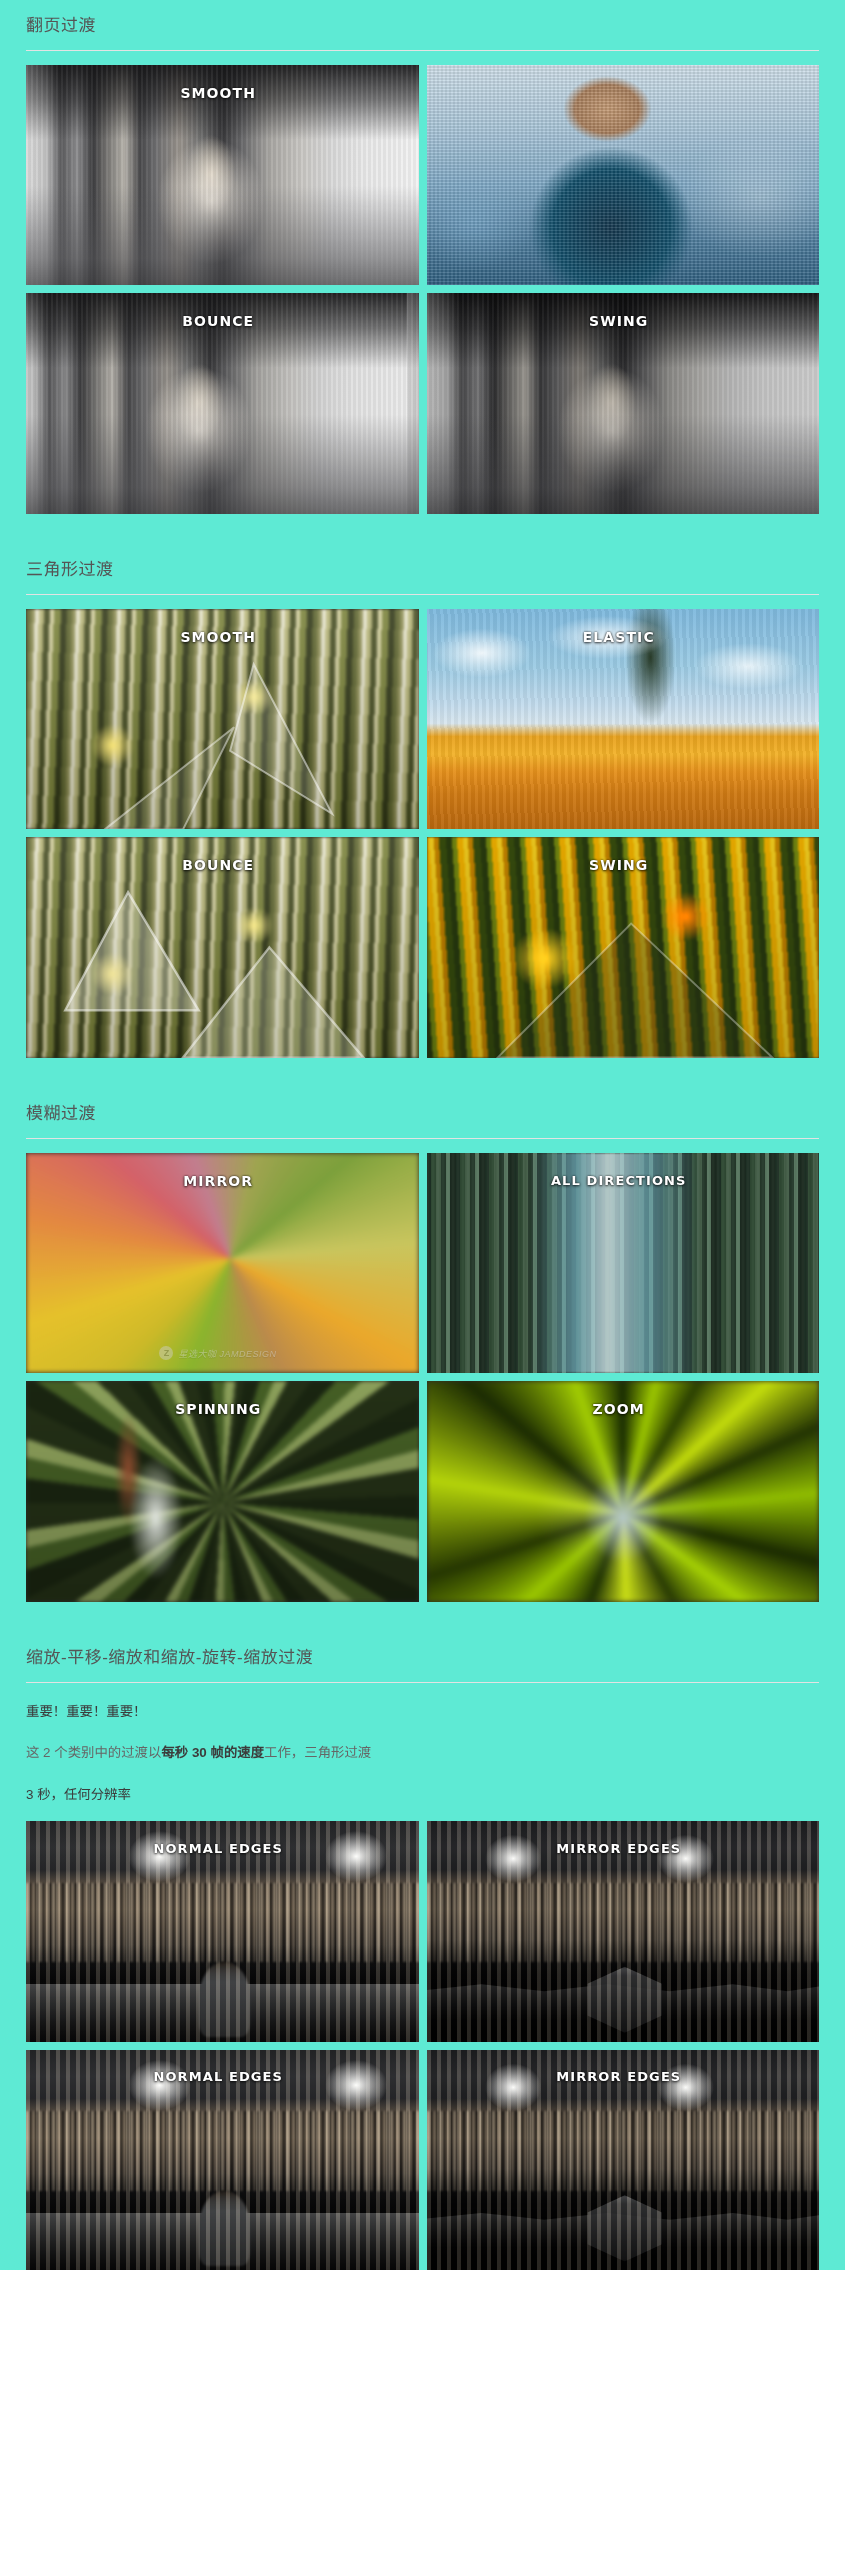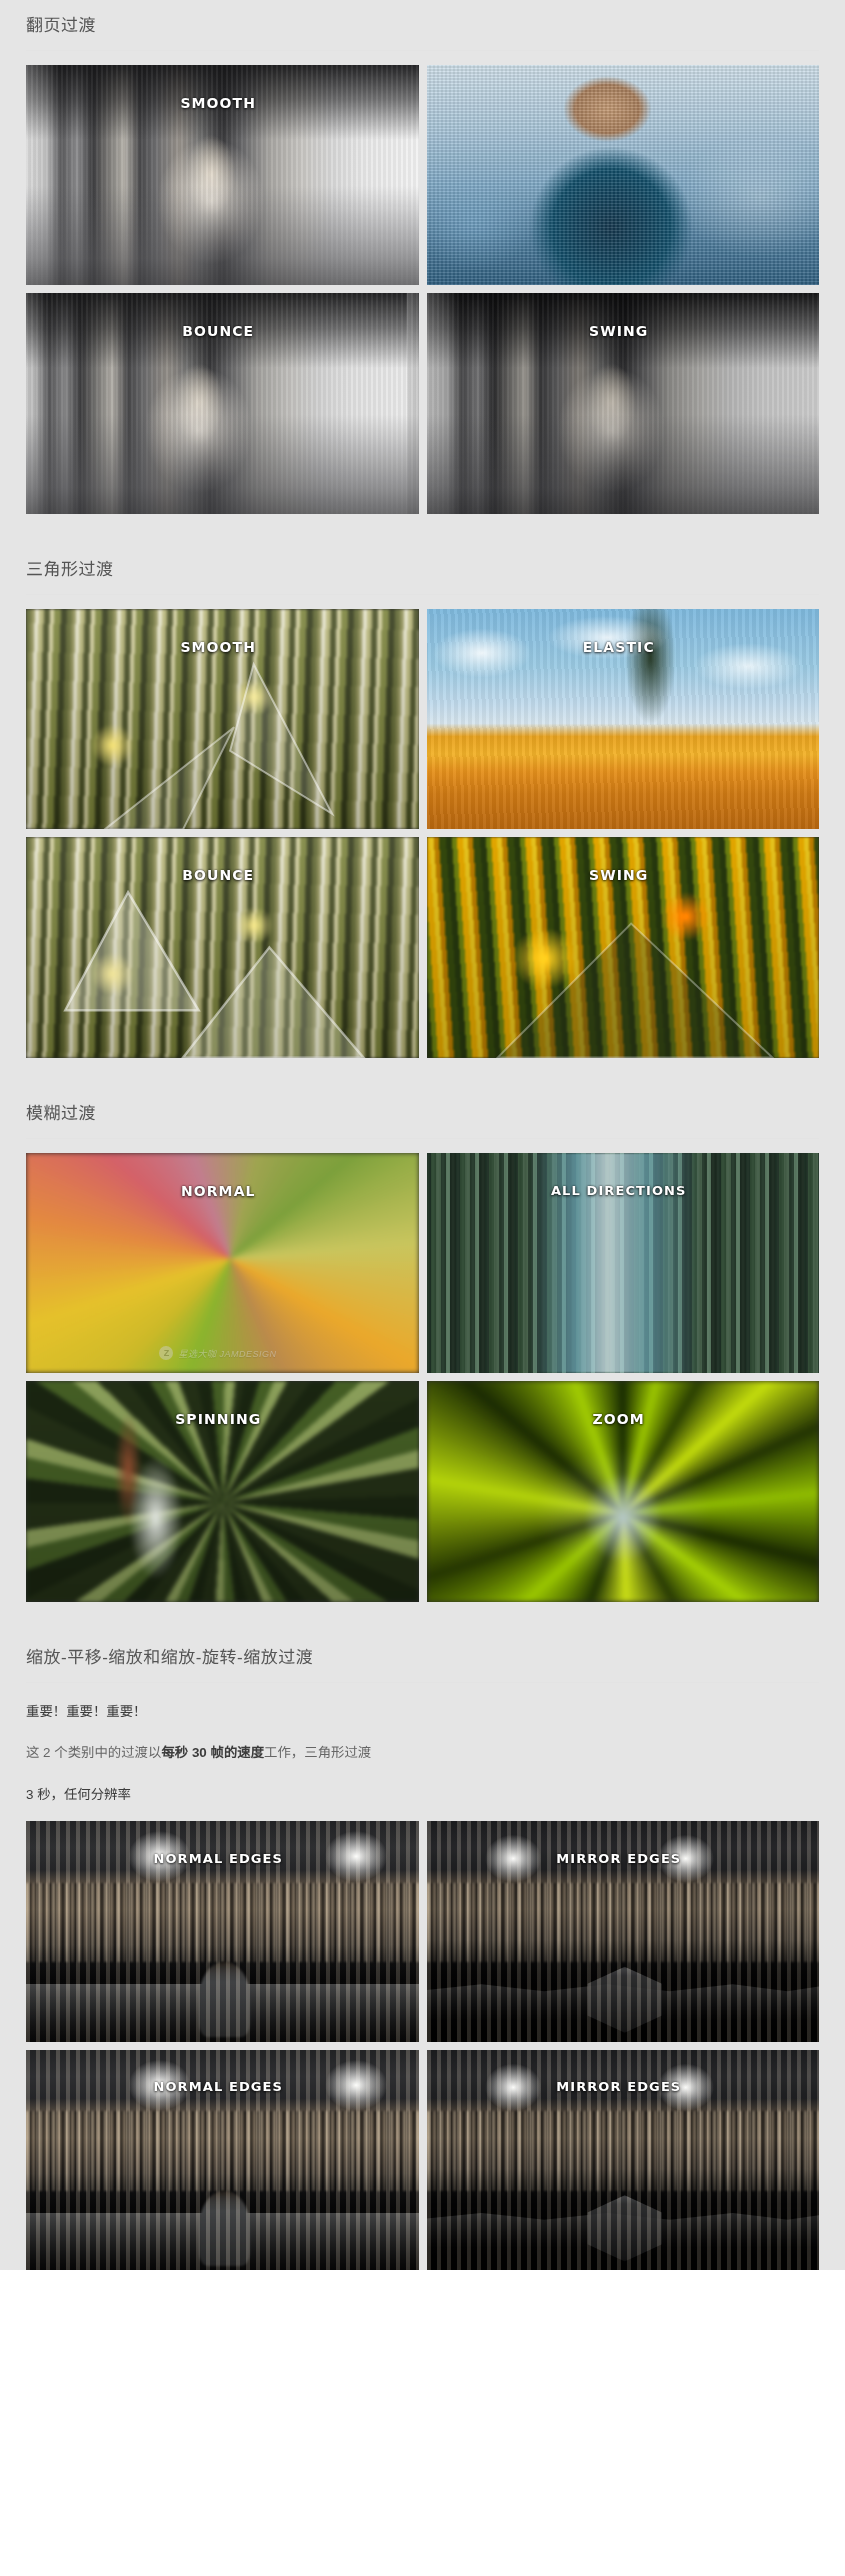--- a/index.html
+++ b/index.html
@@ -7,21 +7,21 @@
   body{
     width:845px;
     background:#ffffff;
     font-family:"Liberation Sans","DejaVu Sans",sans-serif;
     -webkit-font-smoothing:antialiased;
   }
   .page{
     width:845px;
     box-sizing:border-box;
     padding:0 26px;
-    background:#e5e5e5;
+    background:#5eead4;
   }
   .section{ margin:0; }
   .sec-head{
     font-size:17px;
     color:#555555;
     font-weight:400;
     letter-spacing:0.5px;
     padding:14px 0 12px 0;
     margin:0;
     line-height:1.4;
@@ -55,21 +55,20 @@
     top:9%;
     text-align:center;
     color:#ffffff;
     font-weight:bold;
     font-size:14px;
     letter-spacing:1.1px;
     font-family:"DejaVu Sans","Liberation Sans",sans-serif;
     text-shadow:0 1px 3px rgba(0,0,0,.75), 0 0 2px rgba(0,0,0,.7);
     z-index:5;
     pointer-events:none;
-    margin-top:10px;
   }
   .tile .cap.sm{ font-size:13px; }
 
   
 
   
   .art-corridor{
     background:
       linear-gradient(90deg, rgba(255,255,255,.25) 0%, rgba(255,255,255,0) 8%),
       linear-gradient(180deg, rgba(20,20,22,.92) 0%, rgba(20,20,22,.55) 16%, rgba(0,0,0,0) 34%),
@@ -403,21 +402,21 @@
 
   <div class="spacer-lg"></div>
 
   <section class="section">
     <h2 class="sec-head">模糊过渡</h2>
     <hr class="rule">
 
     <div class="grid">
       <div class="tile">
         <div class="art art-bulge"></div>
-        <div class="cap">NORMAL</div>
+        <div class="cap">MIRROR</div>
         <div class="watermark">
           <span class="wz">Z</span>
           <span class="wt">星选大咖 JAMDESIGN</span>
         </div>
       </div>
       <div class="tile">
         <div class="art art-streak"></div>
         <div class="cap sm">ALL DIRECTIONS</div>
       </div>
     </div>

